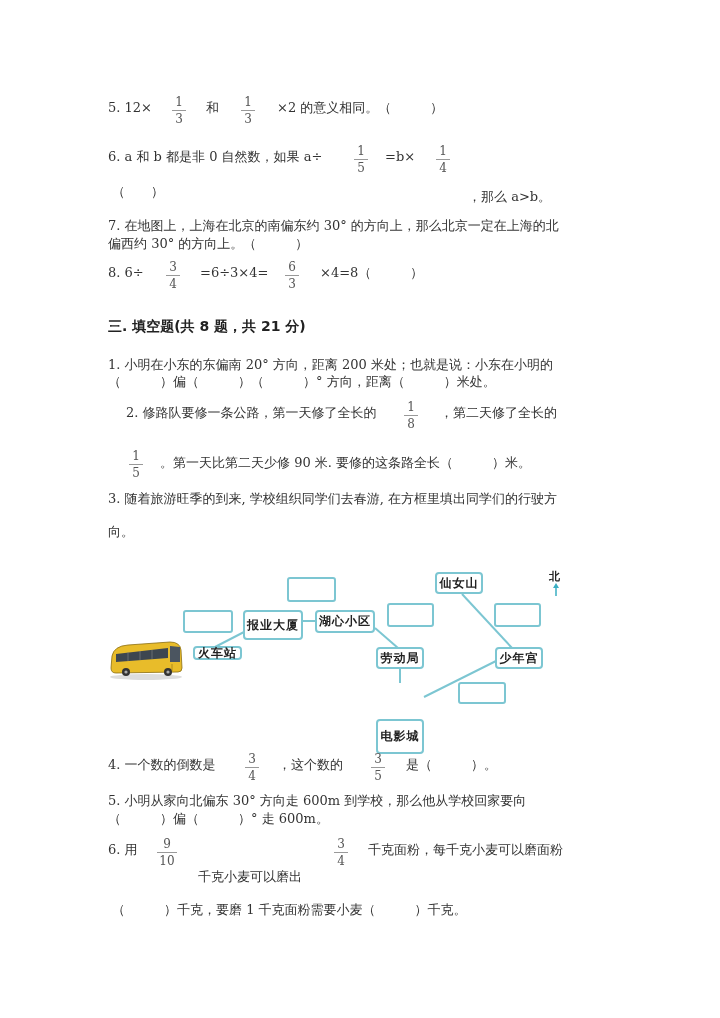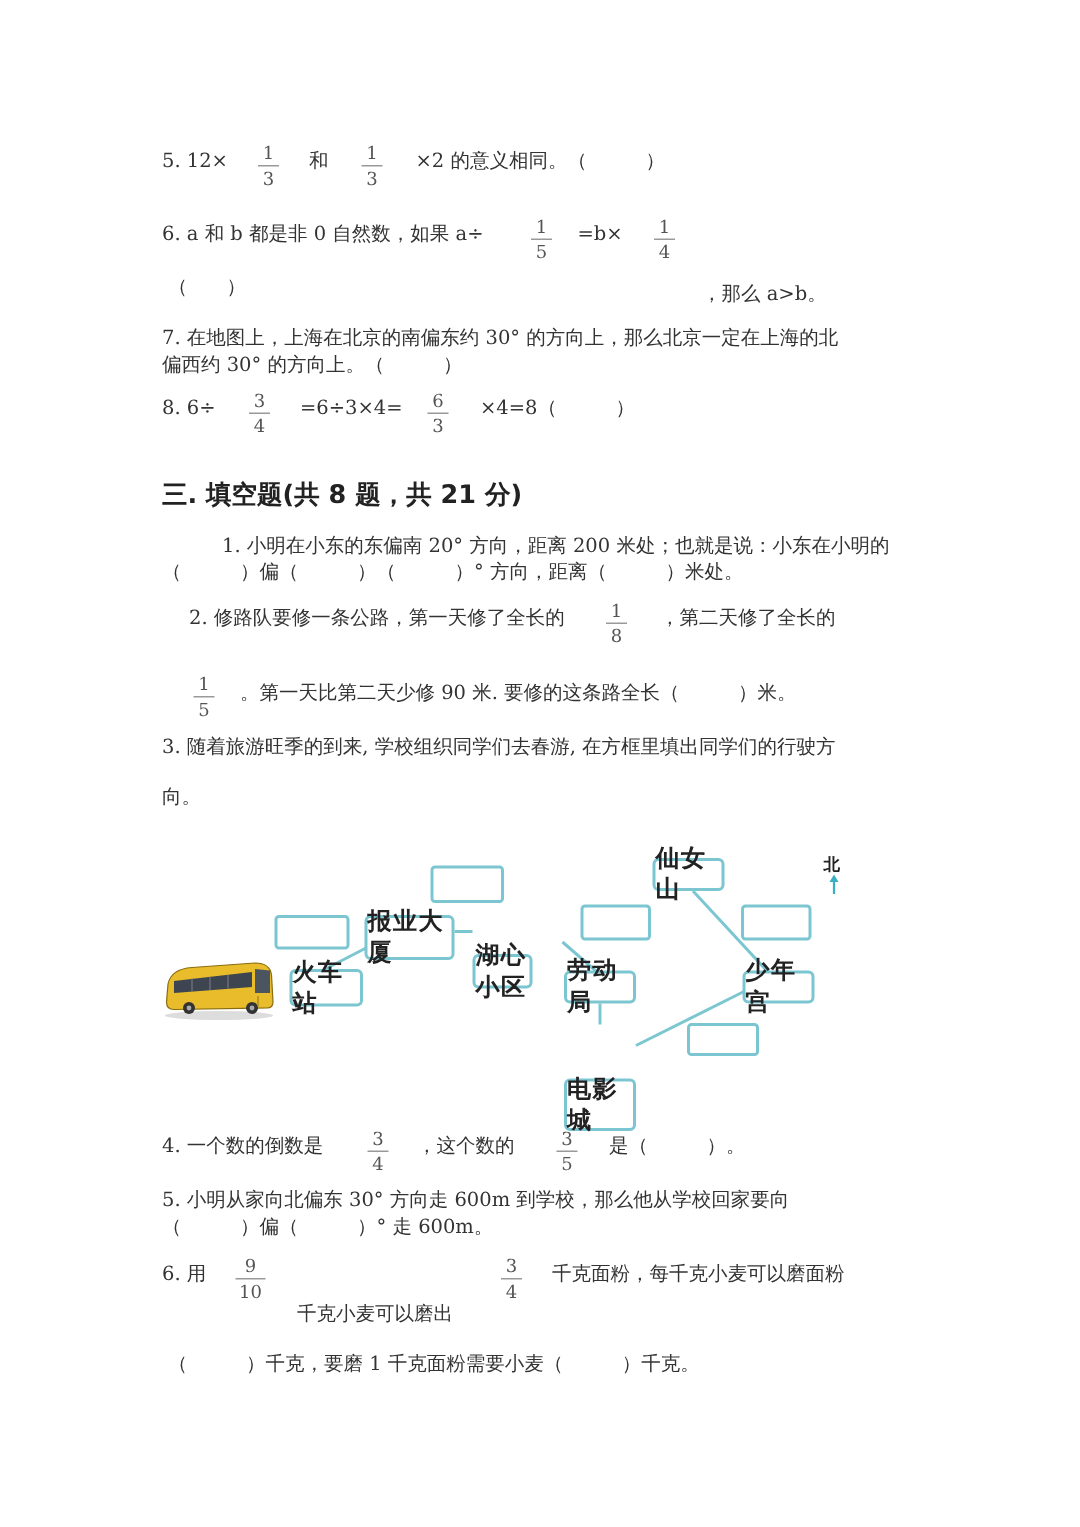--- a/index.html
+++ b/index.html
@@ -3,25 +3,25 @@
 <meta charset="utf-8">
 <style>
   html, body { margin: 0; padding: 0; background: #ffffff; }
   body { width: 720px; height: 1018px; position: relative; overflow: hidden;
          font-family: "DejaVu Serif", "Liberation Serif", serif; color: #333; }
   .abs { position: absolute; white-space: nowrap; font-size: 13px; line-height: 16px; }
   .frac { position: absolute; display: inline-block; text-align: center; font-size: 12px; color: #555; width: 16px; }
   .frac .num { display: block; line-height: 14px; }
   .frac .bar { display: block; height: 1px; background: #999; margin: 1px 1px; }
   .frac .den { display: block; line-height: 14px; }
-  .heading { position: absolute; left: 108px; top: 318px; font-size: 17px; font-weight: bold; color: #222;
+  .heading { position: absolute; left: 108px; top: 318px; font-size: 14px; font-weight: bold; color: #222;
              font-family: "DejaVu Sans", "Liberation Sans", sans-serif; }
   .box { position: absolute; border: 2px solid #7cc6d2; border-radius: 3px; background: #fff; box-sizing: border-box; }
   .node { position: absolute; border: 2px solid #7cc6d2; border-radius: 4px; background: #fff; box-sizing: border-box;
-          font-family: "DejaVu Sans", "Liberation Sans", sans-serif; font-weight: bold; font-size: 16px; color: #222;
+          font-family: "DejaVu Sans", "Liberation Sans", sans-serif; font-weight: bold; font-size: 12px; color: #222;
           display: flex; align-items: center; justify-content: center; letter-spacing: 1px; }
   svg.diagram-lines { position: absolute; left: 0; top: 0; width: 720px; height: 1018px; pointer-events: none; }
   .north { position: absolute; left: 549px; top: 569px; font-size: 11px; font-weight: bold; color: #222;
            font-family: "DejaVu Sans", "Liberation Sans", sans-serif; }
 </style>
 </head>
 <body>
 
 <div>
   <span class="abs" style="left:108px; top:100px;">5. 12×</span>
@@ -73,21 +73,21 @@
     <span class="num">6</span>
       <span class="bar"></span>
       <span class="den">3</span>
   </span>
   <span class="abs" style="left:320px; top:265px;">×4=8（　　　）</span>
 </div>
 
 <div class="heading">三. 填空题(共 8 题，共 21 分)</div>
 
 <div>
-  <span class="abs" style="left:108px; top:357px;margin-left:40px;">1. 小明在小东的东偏南 20° 方向，距离 200 米处；也就是说：小东在小明的</span>
+  <span class="abs" style="left:108px; top:357px;">1. 小明在小东的东偏南 20° 方向，距离 200 米处；也就是说：小东在小明的</span>
   <span class="abs" style="left:108px; top:374px;">（　　　）偏（　　　）（　　　）° 方向，距离（　　　）米处。</span>
 </div>
 
 <div>
   <span class="abs" style="left:126px; top:405px;">2. 修路队要修一条公路，第一天修了全长的</span>
   <span class="frac" style="left:403px; top:400px;">
     <span class="num">1</span>
       <span class="bar"></span>
       <span class="den">8</span>
   </span>
@@ -129,23 +129,23 @@
       <circle cx="60" cy="34" r="1.6" fill="#aaa"></circle>
     <path d="M64 26 L64 33" stroke="#8a6d10" stroke-width="0.6"></path>
   </svg>
 
   <div class="box" style="left:287px; top:577px; width:49px; height:25px;"></div>
   <div class="box" style="left:183px; top:610px; width:50px; height:23px;"></div>
   <div class="box" style="left:387px; top:603px; width:47px; height:24px;"></div>
   <div class="box" style="left:494px; top:603px; width:47px; height:24px;"></div>
   <div class="box" style="left:458px; top:682px; width:48px; height:22px;"></div>
 
-  <div class="node" style="left:193px; top:646px; width:49px; height:25px;">火车站</div>
+  <div class="node" style="left:193px; top:646px; width:49px; height:14px;">火车站</div>
   <div class="node" style="left:243px; top:610px; width:60px; height:30px;">报业大厦</div>
-  <div class="node" style="left:315px; top:636px; width:40px; height:23px;">湖心小区</div>
+  <div class="node" style="left:315px; top:610px; width:60px; height:23px;">湖心小区</div>
   <div class="node" style="left:376px; top:647px; width:48px; height:22px;">劳动局</div>
   <div class="node" style="left:376px; top:719px; width:48px; height:35px;">电影城</div>
   <div class="node" style="left:435px; top:572px; width:48px; height:22px;">仙女山</div>
   <div class="node" style="left:495px; top:647px; width:48px; height:22px;">少年宫</div>
 
   <div class="north">北</div>
   <svg style="position:absolute; left:552px; top:583px;" width="8" height="14">
     <line x1="4" y1="3" x2="4" y2="13" stroke="#3aaec2" stroke-width="1.5"></line>
     <path d="M1 5 L4 0 L7 5 Z" fill="#3aaec2"></path>
   </svg>

